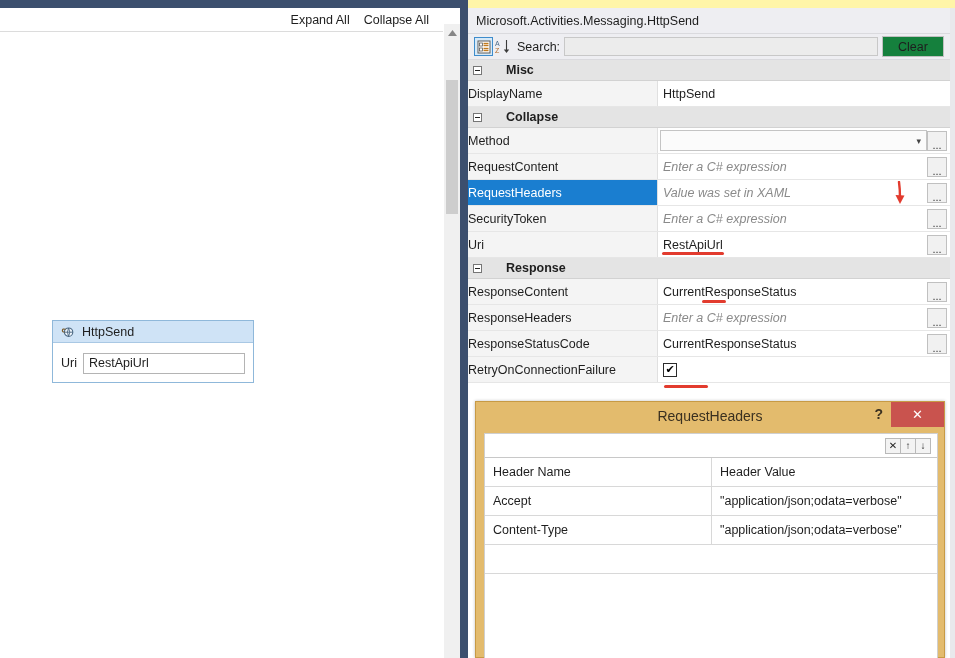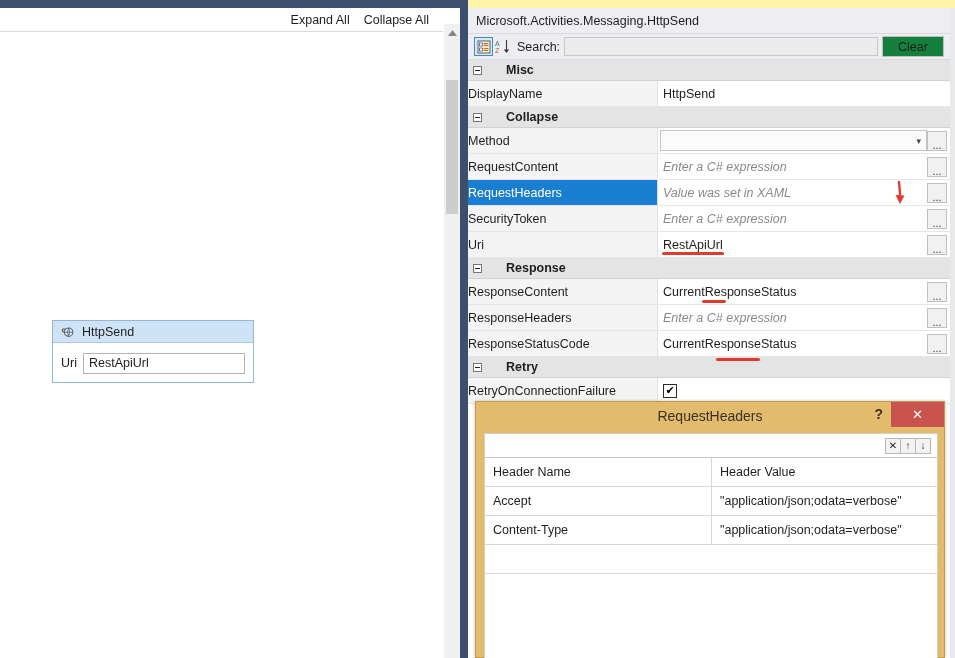--- a/index.html
+++ b/index.html
@@ -419,24 +419,20 @@
 
         <div class="row" style="position:relative;">
           <div class="cellname">ResponseStatusCode</div>
           <div class="cellval">
             <span>CurrentResponseStatus</span>
             <div class="ell">...</div>
           </div>
           <span class="ann-ul" style="left:248px;bottom:-5px;width:44px;height:3px;"></span>
         </div>
 
-        <div class="grp">
-          <span class="expander"></span>
-          <span>Retry</span>
-        </div>
 
         <div class="row" style="position:relative;">
           <div class="cellname">RetryOnConnectionFailure</div>
           <div class="cellval">
             <span class="chk">✔</span>
           </div>
           <span class="ann-ul" style="left:196px;bottom:-6px;width:44px;height:3px;"></span>
         </div>
 
       </div>

